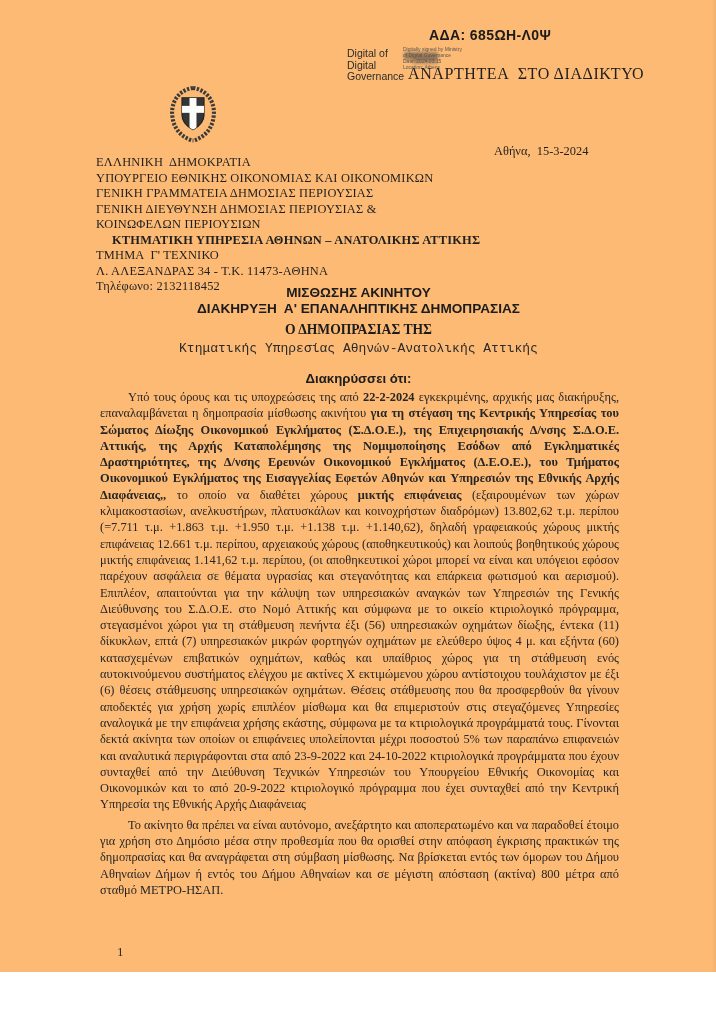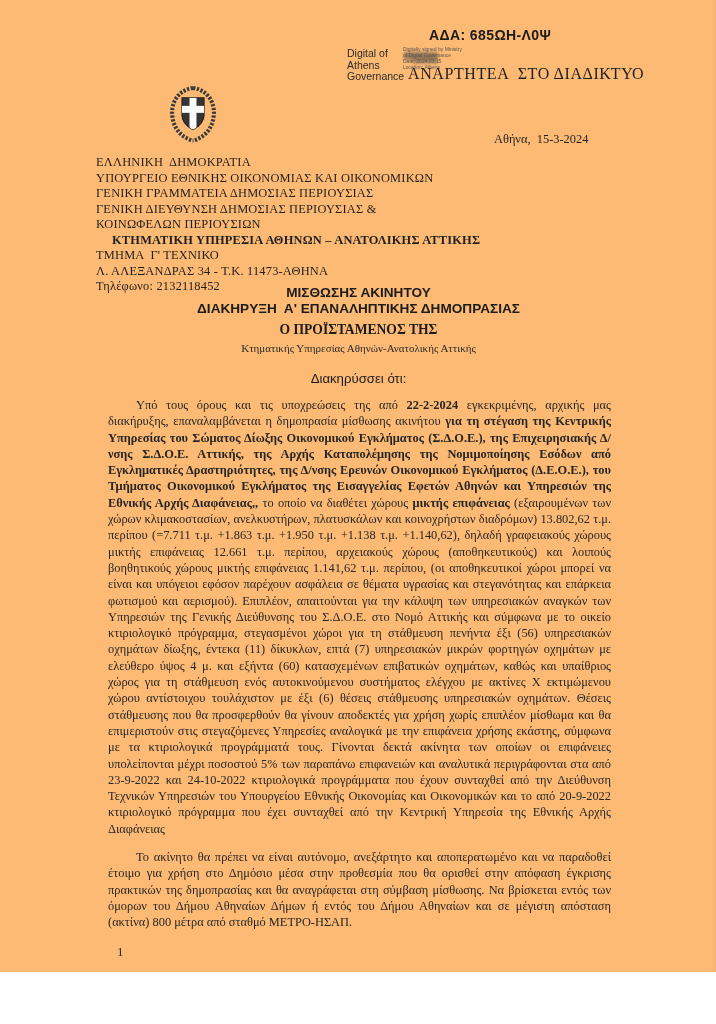--- a/index.html
+++ b/index.html
@@ -49,66 +49,66 @@
   }
   
   .emblem{position:absolute;left:163px;top:85px;}
   .letterhead{
     position:absolute;left:96px;top:155px;
     font-size:12.4px;line-height:15.5px;letter-spacing:.2px;color:#1f1f1f;
     white-space:pre;
   }
   .letterhead .bold{font-weight:bold;margin-left:16px;}
   .lh-date{
-    position:absolute;left:494px;top:132px;
+    position:absolute;left:494px;top:144px;
     font-size:12.4px;color:#1f1f1f;white-space:pre;
   }
   
   .doc-title{
     position:absolute;left:70px;top:285px;width:577px;text-align:center;
   }
   .doc-title .t-sans-bold{
     font-family:"Liberation Sans","DejaVu Sans",sans-serif;
     font-weight:bold;font-size:13.6px;line-height:16px;color:#1c1c1c;white-space:pre;
   }
   .doc-title .t-serif-bold{
     font-weight:bold;font-size:13.6px;line-height:17px;margin-top:4px;color:#1c1c1c;
   }
   .doc-title .t-sans{
-    font-family:Liberation Serif, serif;
-    font-size:11px;line-height:17px;margin-top:2px;color:#2a2a2a;
+    font-family:Liberation Mono, monospace;
+    font-size:13px;line-height:17px;margin-top:2px;color:#2a2a2a;
   }
   .proclaim{
     font-family:"Liberation Sans","DejaVu Sans",sans-serif;
-    font-weight:normal;font-size:13.2px;margin-top:14px;color:#1c1c1c;
+    font-weight:bold;font-size:13.2px;margin-top:14px;color:#1c1c1c;
   }
   
   .body-text{
     position:absolute;left:96px;top:385px;width:527px;
     font-size:12.4px;line-height:16.3px;color:#262626;
   }
   .body-text p{
-    margin:12px;text-align:justify;text-indent:28px;
+    margin:4px;text-align:justify;text-indent:28px;
   }
   .body-text .b{font-weight:bold;}
   .page-number{
     position:absolute;left:117px;top:944px;
     font-size:13px;color:#2a2a2a;
   }
 </style>
 </head>
 <body>
 
 <div class="page">
 
   <div class="ada">ΑΔΑ: 685ΩΗ-Λ0Ψ</div>
 
   <div class="ministry">
       <div>Digital of</div>
-      <div>Athens</div>
+      <div>Digital</div>
       <div>Governance</div>
     </div>
   <div class="sig-mark m1"></div>
   <div class="sig-mark m2"></div>
   <div class="stamp-details">
       <div>Digitally signed by Ministry</div>
       <div>of Digital Governance</div>
       <div>Date: 2024.03.15</div>
       <div>Location: Athens</div>
     </div>
@@ -130,21 +130,21 @@
       </g>
     </svg>
   </div>
 
   <div class="letterhead"><div>ΕΛΛΗΝΙΚΗ  ΔΗΜΟΚΡΑΤΙΑ</div><div>ΥΠΟΥΡΓΕΙΟ ΕΘΝΙΚΗΣ ΟΙΚΟΝΟΜΙΑΣ ΚΑΙ ΟΙΚΟΝΟΜΙΚΩΝ</div><div>ΓΕΝΙΚΗ ΓΡΑΜΜΑΤΕΙΑ ΔΗΜΟΣΙΑΣ ΠΕΡΙΟΥΣΙΑΣ</div><div>ΓΕΝΙΚΗ ΔΙΕΥΘΥΝΣΗ ΔΗΜΟΣΙΑΣ ΠΕΡΙΟΥΣΙΑΣ &amp;</div><div>ΚΟΙΝΩΦΕΛΩΝ ΠΕΡΙΟΥΣΙΩΝ</div><div class="bold">ΚΤΗΜΑΤΙΚΗ ΥΠΗΡΕΣΙΑ ΑΘΗΝΩΝ – ΑΝΑΤΟΛΙΚΗΣ ΑΤΤΙΚΗΣ</div><div>ΤΜΗΜΑ  Γ' ΤΕΧΝΙΚΟ</div><div>Λ. ΑΛΕΞΑΝΔΡΑΣ 34 - Τ.Κ. 11473-ΑΘΗΝΑ</div><div>Τηλέφωνο: 2132118452</div></div>
   <div class="lh-date">Αθήνα,  15-3-2024</div>
 
   <div class="doc-title">
     <div class="t-sans-bold">ΜΙΣΘΩΣΗΣ ΑΚΙΝΗΤΟΥ</div>
     <div class="t-sans-bold">ΔΙΑΚΗΡΥΞΗ  Α' ΕΠΑΝΑΛΗΠΤΙΚΗΣ ΔΗΜΟΠΡΑΣΙΑΣ</div>
-    <div class="t-serif-bold">Ο ΠΡΟΪΣΤΑΜΕΝΟΣ ΤΗΣ</div>
+    <div class="t-serif-bold">Ο ΔΗΜΟΠΡΑΣΙΑΣ ΤΗΣ</div>
     <div class="t-sans">Κτηματικής Υπηρεσίας Αθηνών-Ανατολικής Αττικής</div>
     <div class="proclaim">Διακηρύσσει ότι:</div>
   </div>
 
   <div class="body-text">
       <p><span>Υπό τους όρους και τις υποχρεώσεις της από </span><span class="b">22-2-2024</span><span> εγκεκριμένης, αρχικής μας διακήρυξης, επαναλαμβάνεται η δημοπρασία μίσθωσης ακινήτου </span><span class="b">για τη στέγαση της Κεντρικής Υπηρεσίας του Σώματος Δίωξης Οικονομικού Εγκλήματος (Σ.Δ.Ο.Ε.), της Επιχειρησιακής Δ/νσης Σ.Δ.Ο.Ε. Αττικής, της Αρχής Καταπολέμησης της Νομιμοποίησης Εσόδων από Εγκληματικές Δραστηριότητες,  της Δ/νσης Ερευνών Οικονομικού Εγκλήματος (Δ.Ε.Ο.Ε.),  του Τμήματος Οικονομικού Εγκλήματος της Εισαγγελίας Εφετών Αθηνών και Υπηρεσιών της Εθνικής Αρχής Διαφάνειας,,</span><span> το οποίο να διαθέτει χώρους </span><span class="b">μικτής επιφάνειας</span><span> (εξαιρουμένων των χώρων κλιμακοστασίων, ανελκυστήρων, πλατυσκάλων και κοινοχρήστων διαδρόμων) 13.802,62 τ.μ. περίπου (=7.711 τ.μ. +1.863 τ.μ. +1.950 τ.μ. +1.138 τ.μ. +1.140,62), δηλαδή γραφειακούς χώρους μικτής επιφάνειας 12.661 τ.μ. περίπου, αρχειακούς χώρους (αποθηκευτικούς) και λοιπούς βοηθητικούς χώρους μικτής επιφάνειας 1.141,62 τ.μ. περίπου, (οι αποθηκευτικοί χώροι μπορεί να είναι και υπόγειοι εφόσον παρέχουν ασφάλεια σε θέματα υγρασίας και στεγανότητας και επάρκεια φωτισμού και αερισμού). Επιπλέον, απαιτούνται για την κάλυψη των υπηρεσιακών αναγκών των Υπηρεσιών της Γενικής Διεύθυνσης του Σ.Δ.Ο.Ε. στο Νομό Αττικής και σύμφωνα με το οικείο κτιριολογικό πρόγραμμα, στεγασμένοι χώροι για τη στάθμευση πενήντα έξι (56) υπηρεσιακών οχημάτων δίωξης, έντεκα (11) δίκυκλων, επτά (7) υπηρεσιακών μικρών φορτηγών οχημάτων με ελεύθερο ύψος 4 μ. και εξήντα (60) κατασχεμένων επιβατικών οχημάτων, καθώς και υπαίθριος χώρος για τη στάθμευση ενός αυτοκινούμενου συστήματος ελέγχου με ακτίνες Χ εκτιμώμενου χώρου αντίστοιχου τουλάχιστον με έξι (6) θέσεις στάθμευσης υπηρεσιακών οχημάτων. Θέσεις στάθμευσης που θα προσφερθούν θα γίνουν αποδεκτές για χρήση χωρίς επιπλέον μίσθωμα και θα επιμεριστούν στις στεγαζόμενες Υπηρεσίες αναλογικά με την επιφάνεια χρήσης εκάστης, σύμφωνα με τα κτιριολογικά προγράμματά τους. Γίνονται δεκτά ακίνητα των οποίων οι επιφάνειες υπολείπονται μέχρι ποσοστού 5% των παραπάνω επιφανειών και αναλυτικά περιγράφονται στα από 23-9-2022 και 24-10-2022 κτιριολογικά προγράμματα που έχουν συνταχθεί από την Διεύθυνση Τεχνικών Υπηρεσιών του Υπουργείου Εθνικής Οικονομίας και Οικονομικών και το από 20-9-2022 κτιριολογικό πρόγραμμα που έχει συνταχθεί από την Κεντρική Υπηρεσία της Εθνικής Αρχής Διαφάνειας</span></p>
       <p><span>Το ακίνητο θα πρέπει να είναι αυτόνομο, ανεξάρτητο και  αποπερατωμένο και να παραδοθεί έτοιμο για χρήση στο Δημόσιο μέσα στην προθεσμία που θα ορισθεί στην απόφαση έγκρισης πρακτικών της δημοπρασίας και θα αναγράφεται στη σύμβαση μίσθωσης. Να βρίσκεται εντός των όμορων του Δήμου Αθηναίων Δήμων ή εντός του Δήμου Αθηναίων και σε μέγιστη απόσταση (ακτίνα) 800 μέτρα από σταθμό ΜΕΤΡΟ-ΗΣΑΠ.</span></p>
     </div>
 
   <div class="page-number">1</div>

